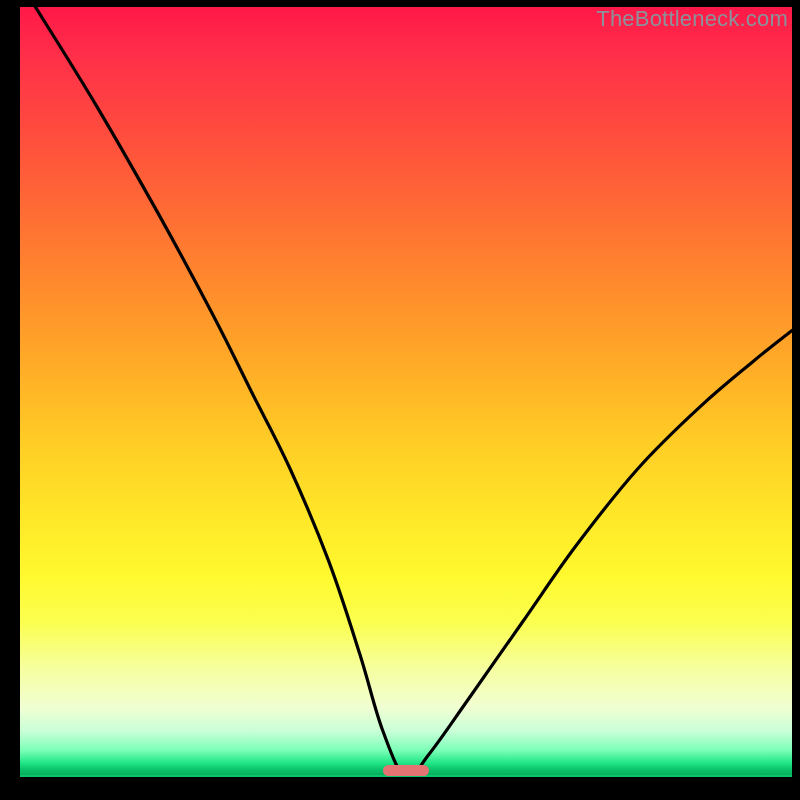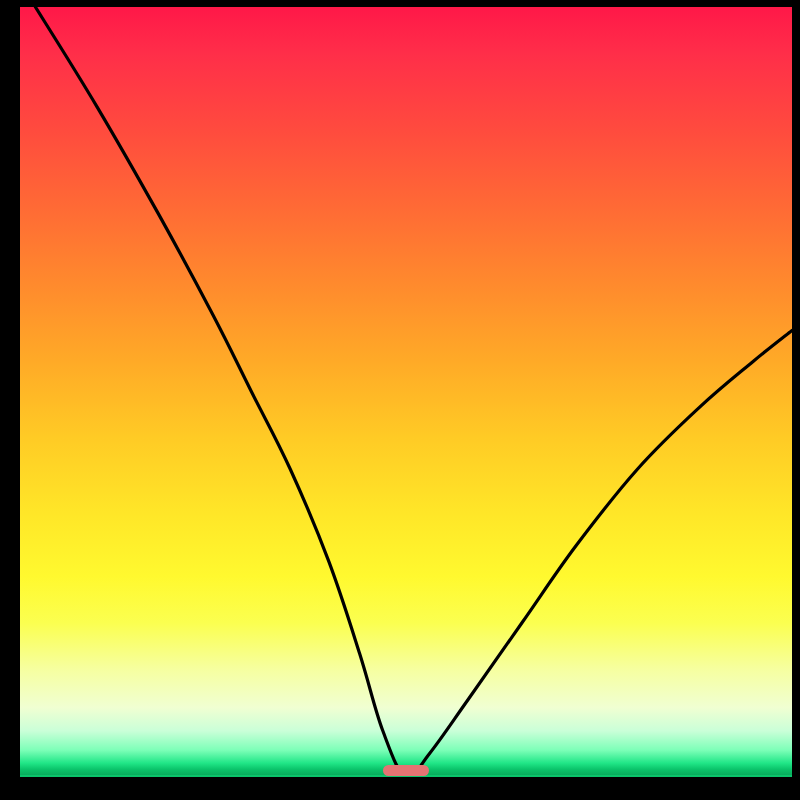--- a/index.html
+++ b/index.html
@@ -88,13 +88,14 @@
 
 <div class="chart-container">
   <div class="plot-area">
     <div class="gradient"></div>
     <svg class="curve" viewBox="0 0 772 770" preserveAspectRatio="none">
       <path id="curve-path" d="M 15.4 0.0 C 26.6 18.0, 55.0 62.7, 77.2 100.1 C 99.4 137.5, 118.1 170.5, 139.0 207.9 C 159.8 245.3, 176.3 276.1, 193.0 308.0 C 209.7 339.9, 217.7 357.3, 231.6 385.0 C 245.5 412.7, 256.3 431.5, 270.2 462.0 C 284.1 492.5, 296.3 521.1, 308.8 554.4 C 321.3 587.7, 330.0 616.3, 339.7 646.8 C 349.4 677.3, 354.5 701.6, 362.8 723.8 C 371.2 746.0, 377.7 765.8, 386.0 770.0 C 394.3 774.2, 398.0 760.8, 409.2 746.9 C 420.3 733.0, 431.1 716.6, 447.8 693.0 C 464.4 669.4, 482.3 643.7, 501.8 616.0 C 521.3 588.3, 535.0 566.7, 555.8 539.0 C 576.7 511.3, 595.4 486.9, 617.6 462.0 C 639.8 437.1, 658.5 419.8, 679.4 400.4 C 700.2 381.0, 716.7 368.1, 733.4 354.2 C 750.1 340.3, 765.1 328.9, 772.0 323.4" stroke="#000" stroke-width="3.2" fill="none" stroke-linecap="round" stroke-linejoin="round"></path>
     </svg>
     <div class="green-line"></div>
     <div class="marker" id="min-marker" style="left: 363px; width: 46px; bottom: 1px; background: rgb(229, 115, 115);"></div>
   </div>
+  <div class="watermark">TheBottleneck.com</div>
 </div>
 
 </body></html>

